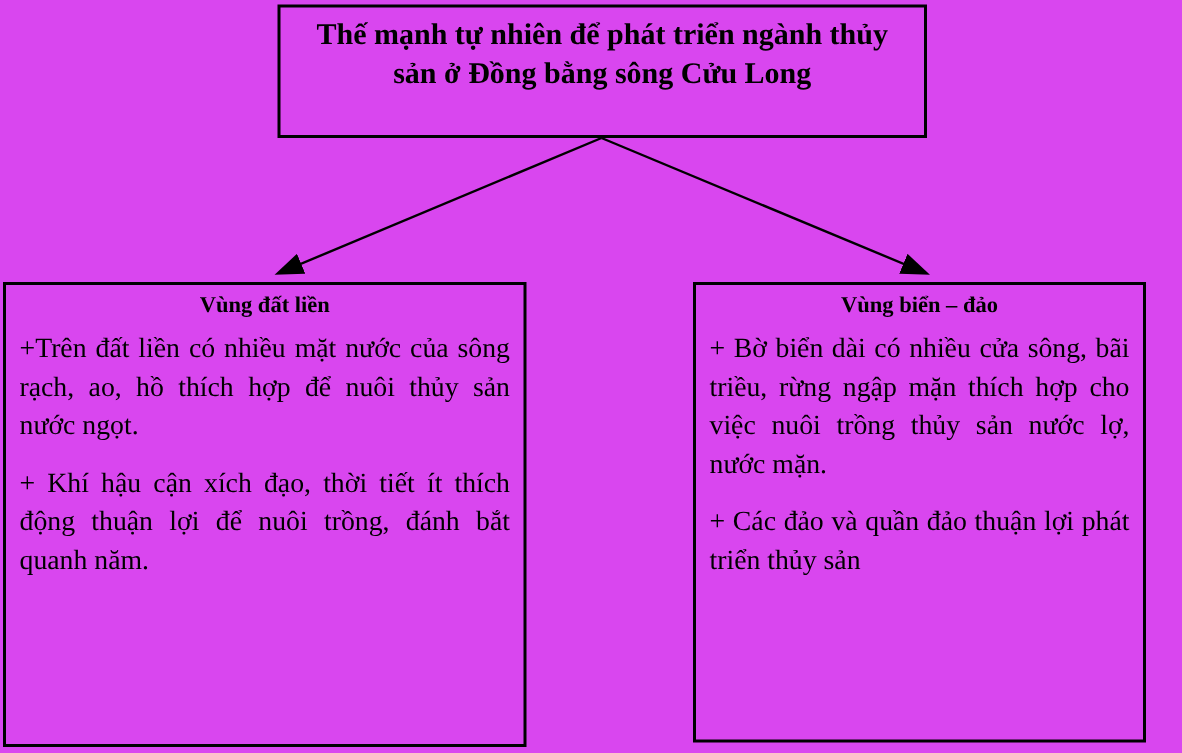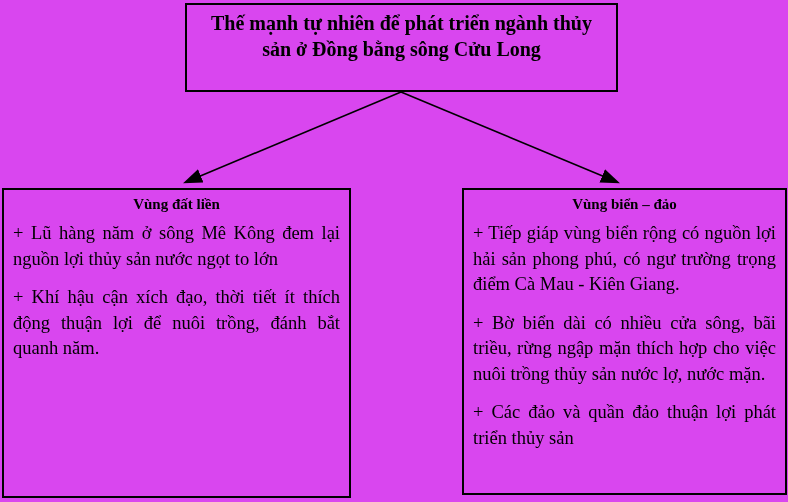--- a/index.html
+++ b/index.html
@@ -46,21 +46,21 @@
   }
   .branch-box.left {
     left: 2px;
     top: 188px;
     width: 349px;
     height: 310px;
   }
   .branch-box.right {
     left: 462px;
     top: 188px;
-    width: 325px;
+    width: 302px;
     height: 307px;
   }
   .box-header {
     text-align: center;
     font-weight: bold;
     font-size: 15px;
     margin: 1px 0 8px 0;
   }
   .branch-box p {
     text-align: justify;
@@ -83,24 +83,23 @@
     <line x1="401" y1="92" x2="186" y2="182" stroke="#000000" stroke-width="1.6" marker-end="url(#arrowhead)"></line>
     <line x1="401" y1="92" x2="617" y2="182" stroke="#000000" stroke-width="1.6" marker-end="url(#arrowhead)"></line>
   </svg>
 
   <div class="top-box">
     <span>Thế mạnh tự nhiên để phát triển ngành thủy sản ở Đồng bằng sông Cửu Long</span>
   </div>
 
   <div class="branch-box left">
     <div class="box-header">Vùng đất liền</div>
-    <p>+ Lũ hàng năm ở sông Mê Kông đem lại nguồn lợi thủy sản nước ngọt to lớn</p>
+    <p>+Trên đất liền có nhiều mặt nước của sông rạch, ao, hồ thích hợp để nuôi thủy sản nước ngọt.</p>
     <p>+ Khí hậu cận xích đạo, thời tiết ít thích động thuận lợi để nuôi trồng, đánh bắt quanh năm.</p>
   </div>
 
   <div class="branch-box right">
     <div class="box-header">Vùng biển – đảo</div>
-    <p>+ Tiếp giáp vùng biển rộng có nguồn lợi hải sản phong phú, có ngư trường trọng điểm Cà Mau - Kiên Giang.</p>
     <p>+ Bờ biển dài có nhiều cửa sông, bãi triều, rừng ngập mặn thích hợp cho việc nuôi trồng thủy sản nước lợ, nước mặn.</p>
     <p>+ Các đảo và quần đảo thuận lợi phát triển thủy sản</p>
   </div>
 
 </div>
 
 </body></html>

